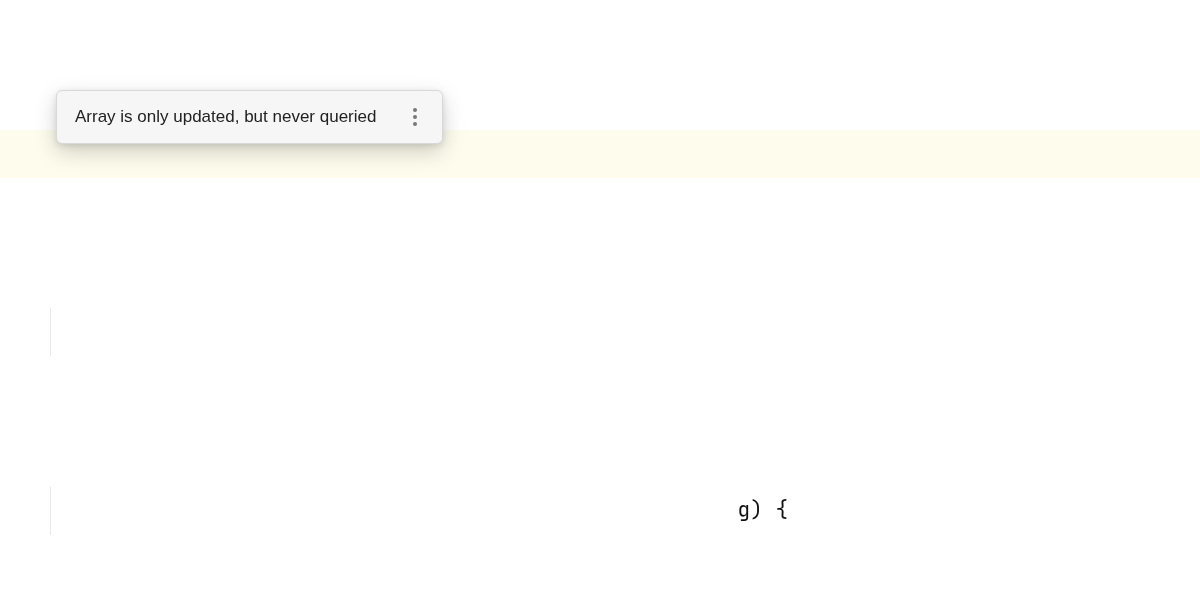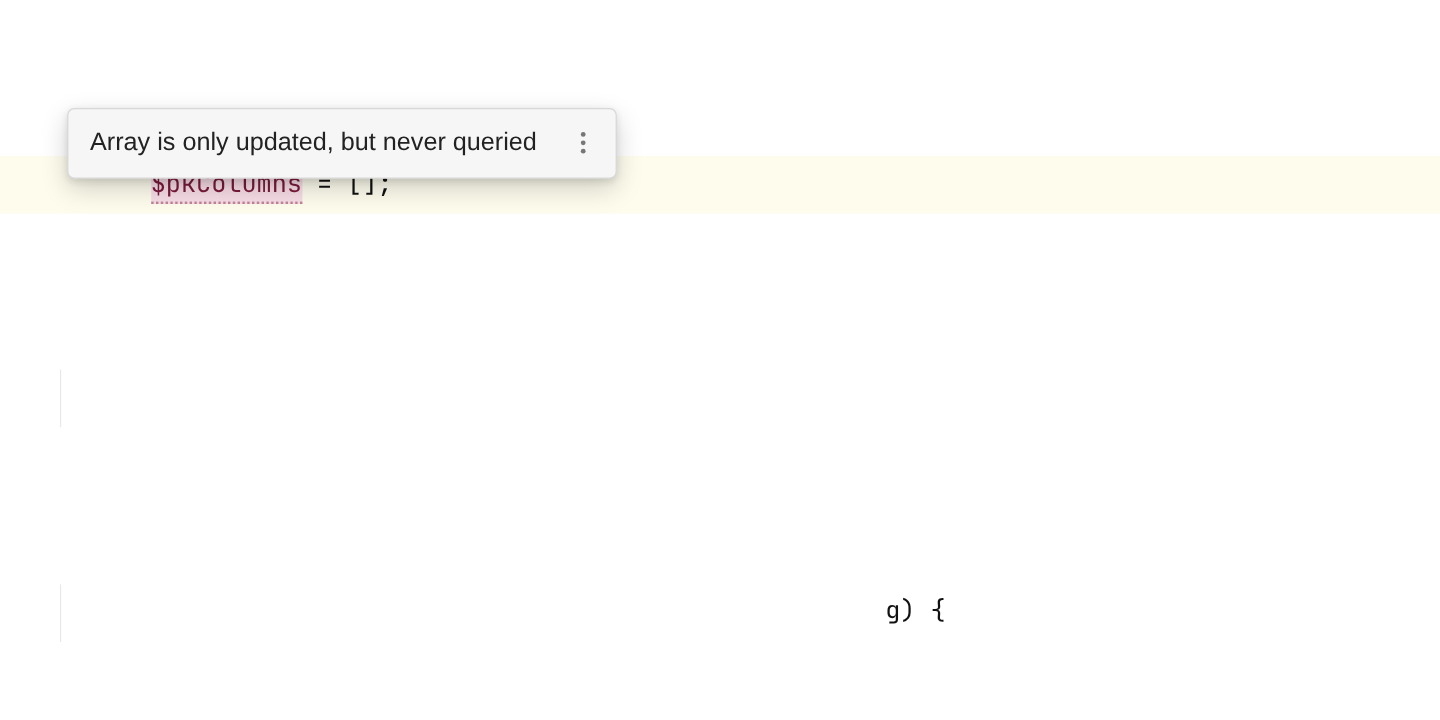--- a/index.html
+++ b/index.html
@@ -56,21 +56,21 @@
     left: 56px;
     background: #f6f6f6;
     border: 1px solid #d8d8d8;
     border-radius: 6px;
     box-shadow: 0 8px 22px rgba(0,0,0,0.18), 0 2px 6px rgba(0,0,0,0.10);
     padding: 12px 16px 12px 18px;
     display: flex;
     align-items: center;
     gap: 28px;
     font-family: -apple-system, "Segoe UI", sans-serif;
-    font-size: 21px;
+    font-size: 17px;
     color: #222;
     z-index: 10;
   }
   .tooltip .kebab {
     width: 22px;
     height: 28px;
     display: flex;
     flex-direction: column;
     align-items: center;
     justify-content: center;
@@ -86,23 +86,20 @@
   }
 </style>
 </head>
 <body>
 
 <div class="editor">
 
   
   <div class="line line-hl">
     <span class="gutter-stub"></span>
-    <span class="code">
-      <span class="var warn-bg">$pkColumns</span><span class="op"> = [];</span>
-    </span>
   </div>
 
   
   <div class="line">
     <span class="gutter-stub"></span>
     <span class="indent-guide"></span>
   </div>
 
   
   <div class="line">

